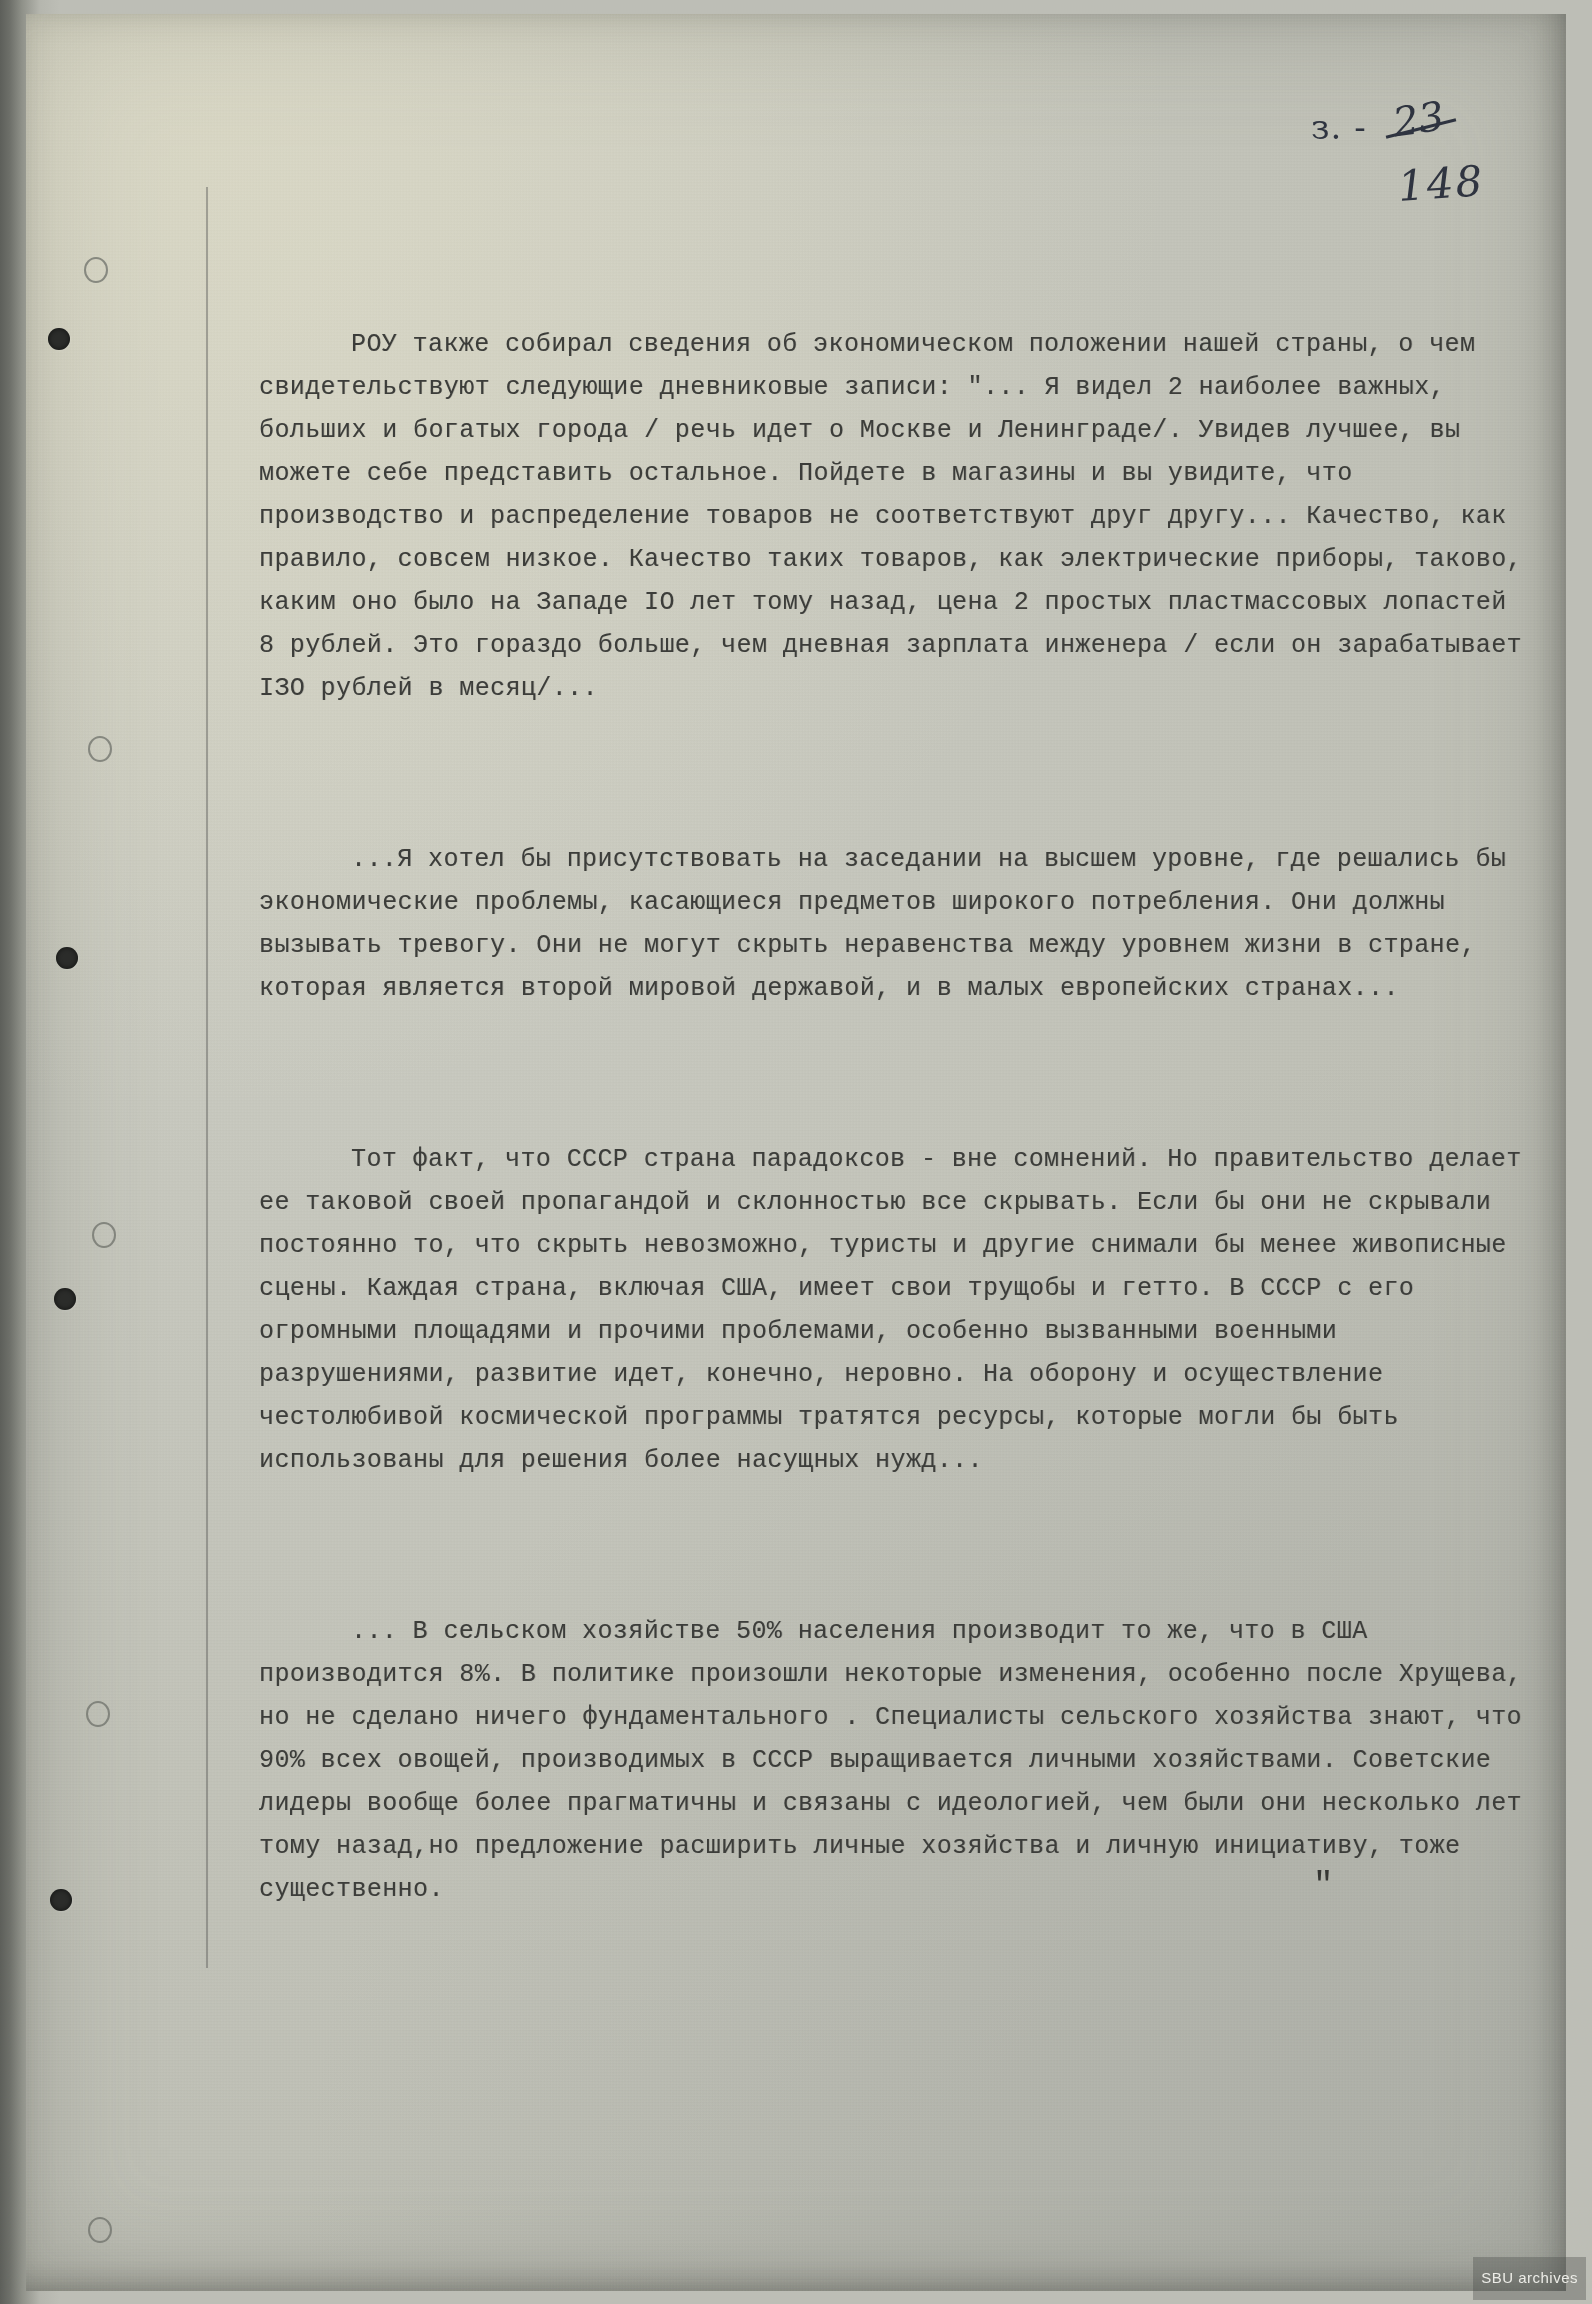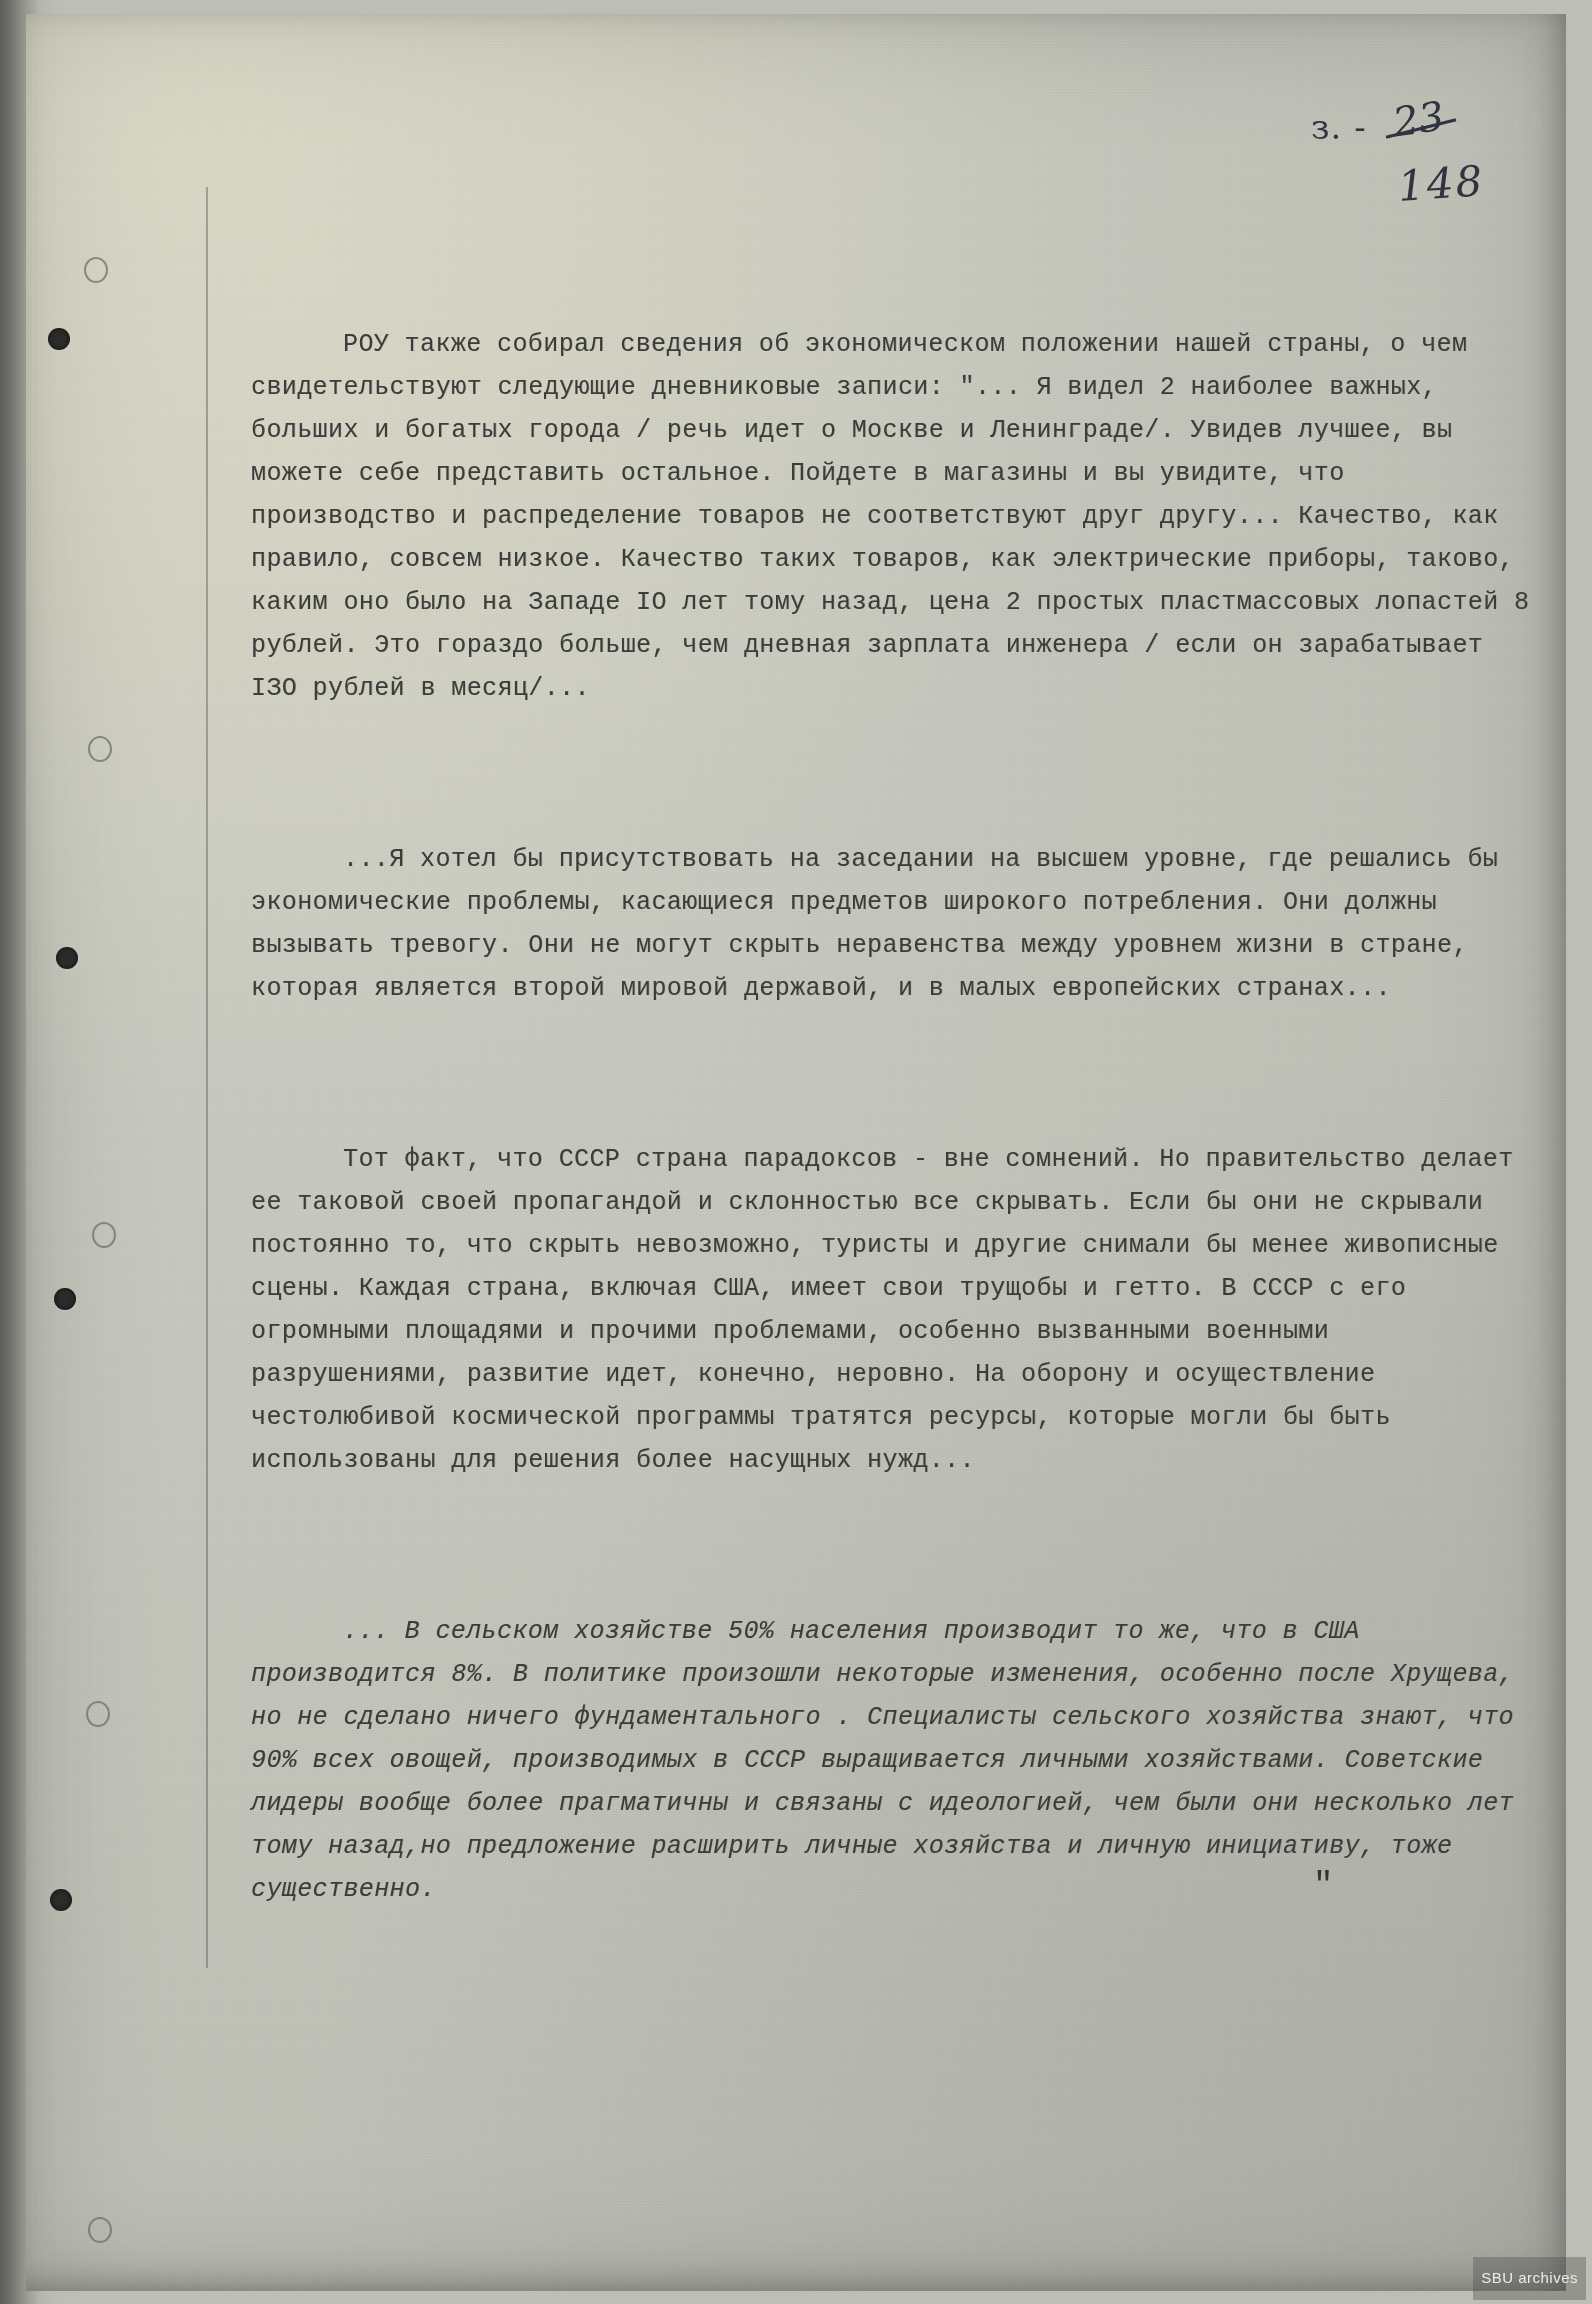--- a/index.html
+++ b/index.html
@@ -87,22 +87,22 @@
     left: 251px;
     top: 237px;
     width: 1284px;
     color: #3c3d3a;
     font-size: 25px;
     line-height: 43px;
     letter-spacing: 0.4px;
     white-space: pre-wrap;
     text-shadow: 0.6px 0.4px 0 rgba(60,61,58,0.25);
   }
-  .para { margin: 0 0 42px 0; }
-  .para:last-child { margin-bottom: 0; font-style: italic; }
+  .para { margin: 0 0 42px 8px; }
+  .para:last-child { margin-bottom: 0; }
   .indent { display: inline-block; width: 92px; }
 
   
   .hw {
     position: absolute;
     color: #2f3440;
     font-family: "DejaVu Serif", serif;
   }
   .hw-page-label {
     left: 1311px; top: 107px;

